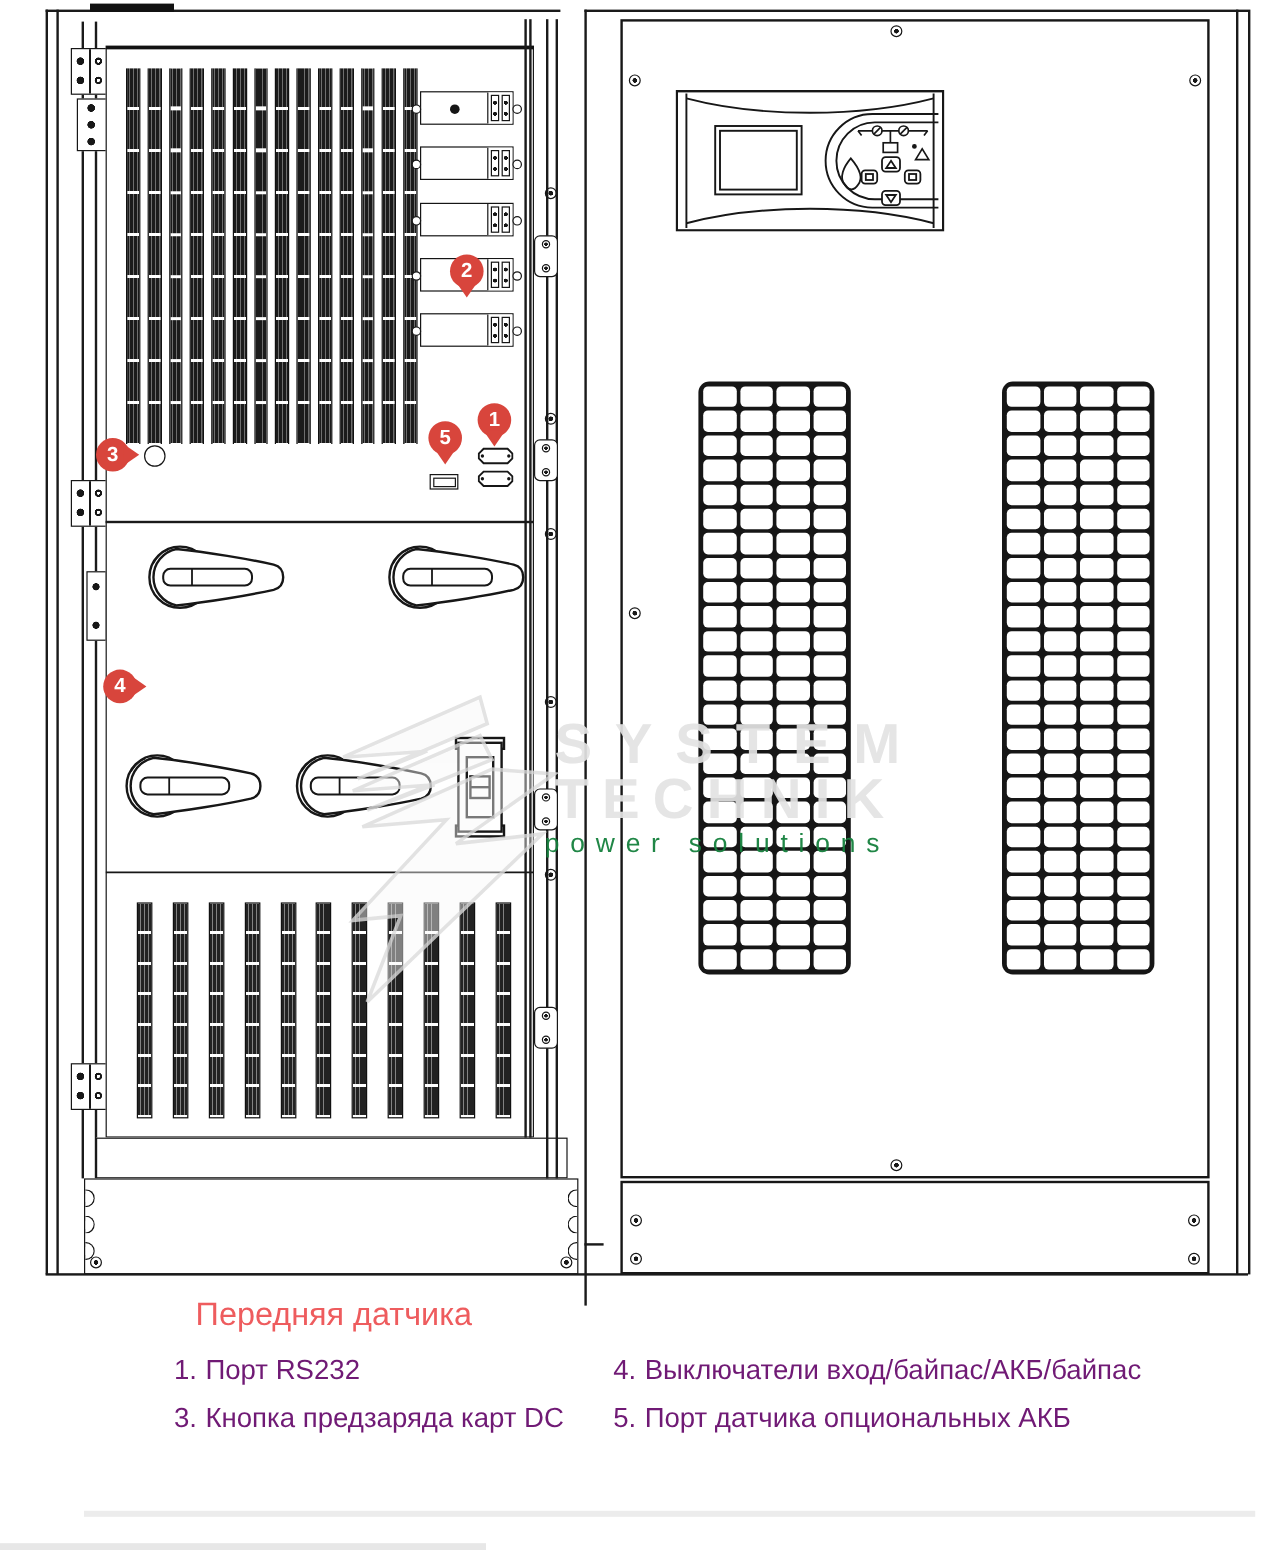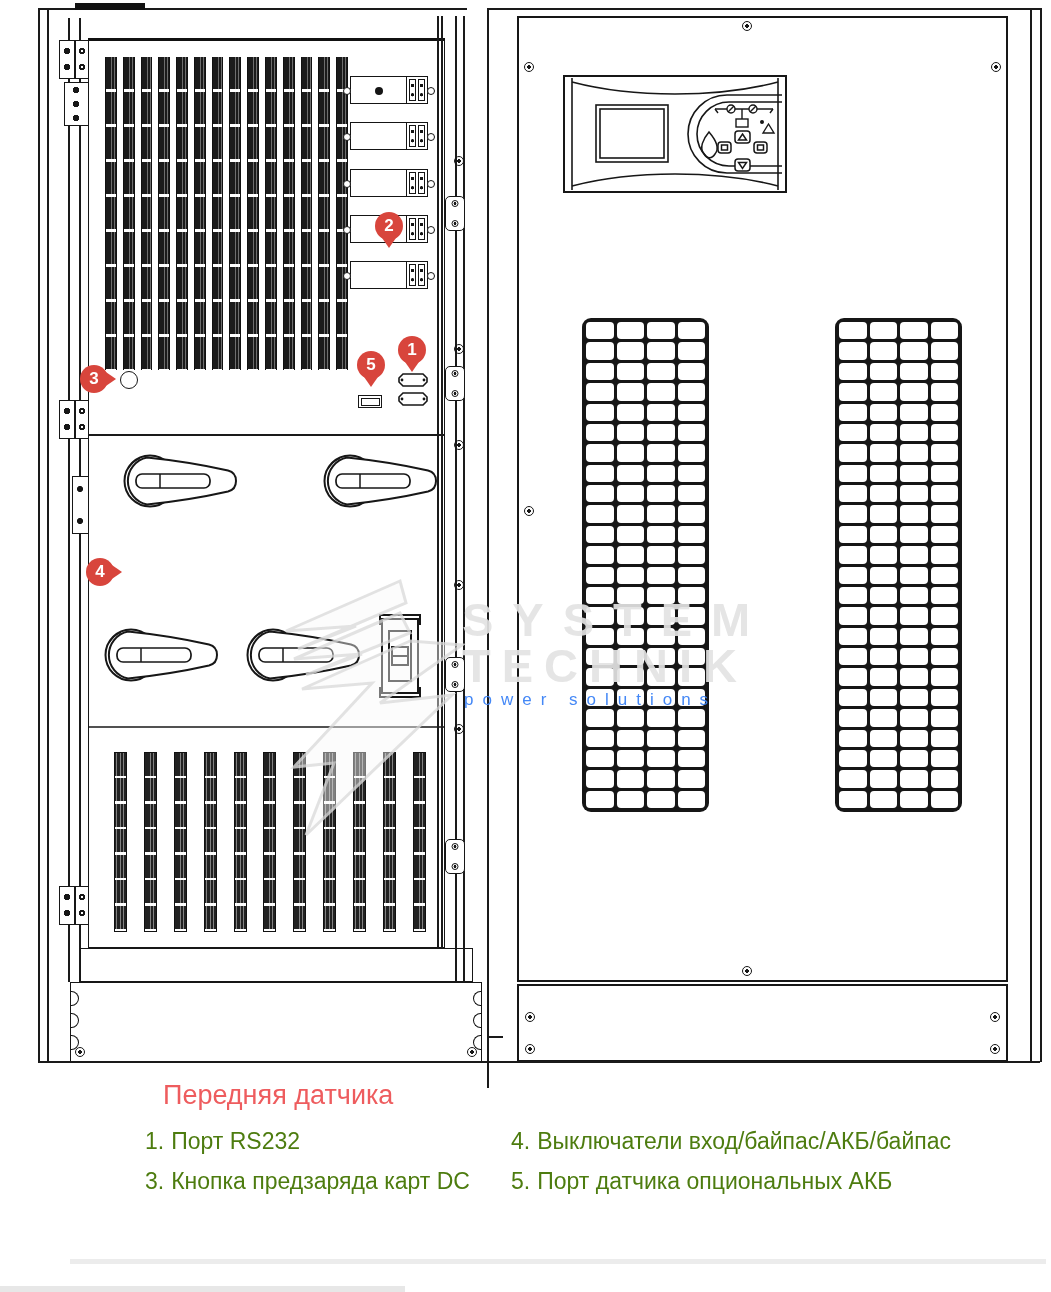--- a/index.html
+++ b/index.html
@@ -64,24 +64,24 @@
        font-size:17px;font-weight:bold;line-height:28px;text-align:center;z-index:7}
   .pin.down::after{content:"";position:absolute;left:50%;top:23px;transform:translateX(-50%);
        border:9px solid transparent;border-bottom:0;border-top:13px solid #d8453c}
   .pin.rightp::after{content:"";position:absolute;top:50%;left:23px;transform:translateY(-50%);
        border:9px solid transparent;border-right:0;border-left:13px solid #d8453c}
   
   .wm{position:absolute;z-index:6;pointer-events:none;white-space:nowrap}
   .wm1,.wm2{font-size:47px;font-weight:bold;color:#e3e3e3;opacity:.92}
   .wm1{left:462px;top:592px;letter-spacing:19px}
   .wm2{left:462px;top:638px;letter-spacing:11px}
-  .wm3{left:464px;top:690px;font-size:17px;letter-spacing:9px;color:#3b82f6;opacity:.95}
+  .wm3{left:454px;top:690px;font-size:22px;letter-spacing:9px;color:#15803d;opacity:.95}
   
   .legend-title{position:absolute;left:163px;top:1080px;font-size:27px;color:#ee5c5e;z-index:3}
-  .li{font-size:23px;color:#4d7c0f;margin-bottom:13px;white-space:nowrap}
+  .li{font-size:23px;color:#701a75;margin-bottom:13px;white-space:nowrap}
   .li .num{margin-right:7px}
   .colL{position:absolute;left:145px;top:1128px;z-index:3}
   .colR{position:absolute;left:511px;top:1128px;z-index:3}
   .hr1{position:absolute;left:70px;top:1259px;width:976px;height:5px;background:#ececec}
   .hr2{position:absolute;left:0px;top:1286px;width:405px;height:6px;background:#e7e7e7}
   svg{display:block}
 </style>
 </head>
 <body>
 

